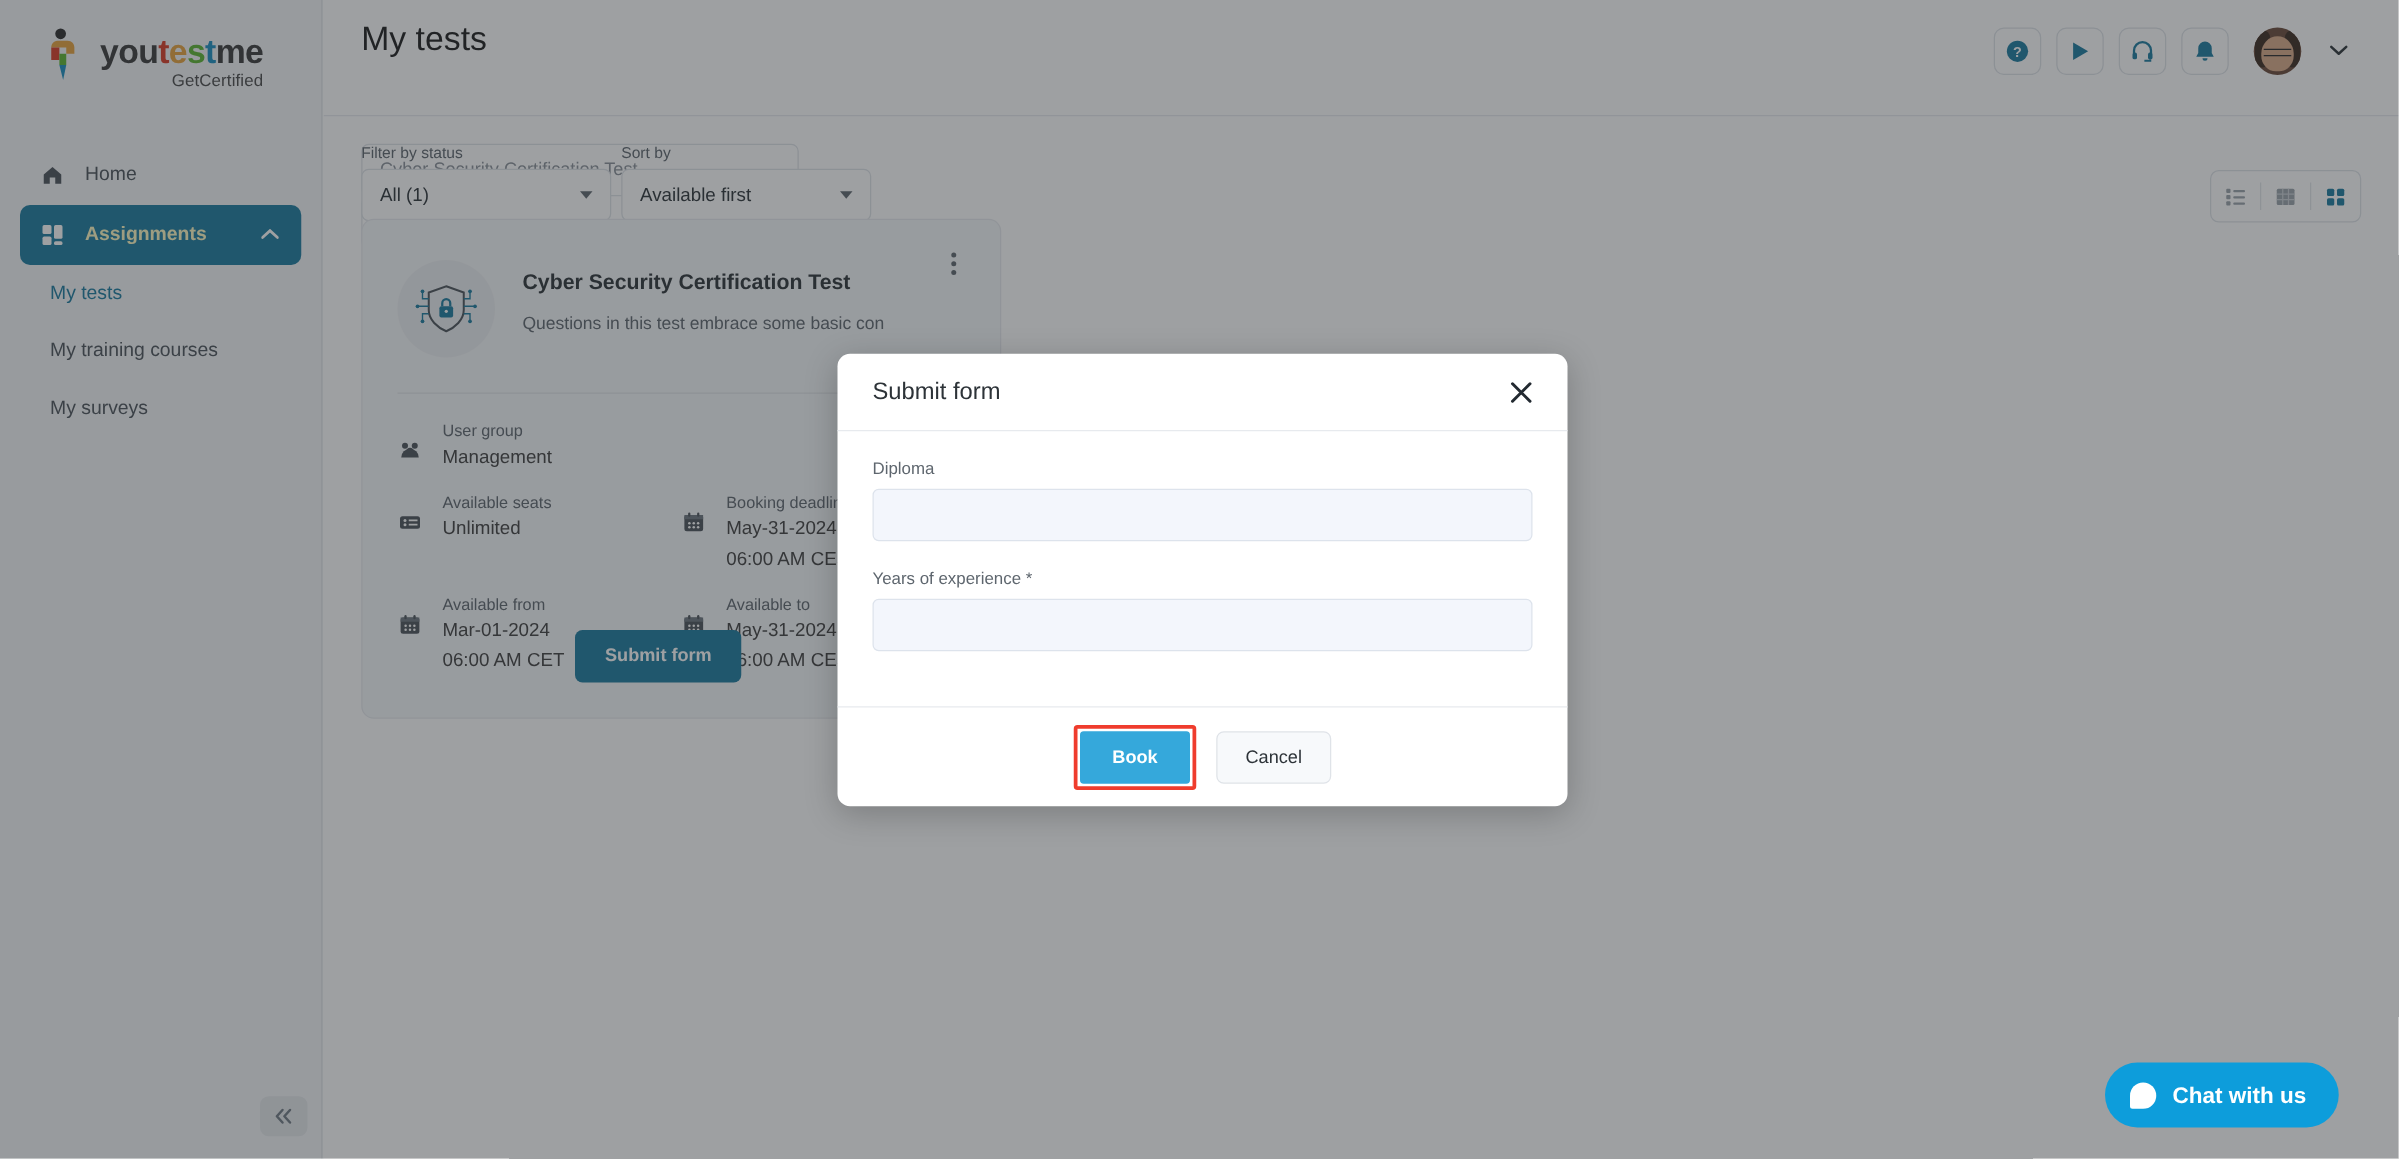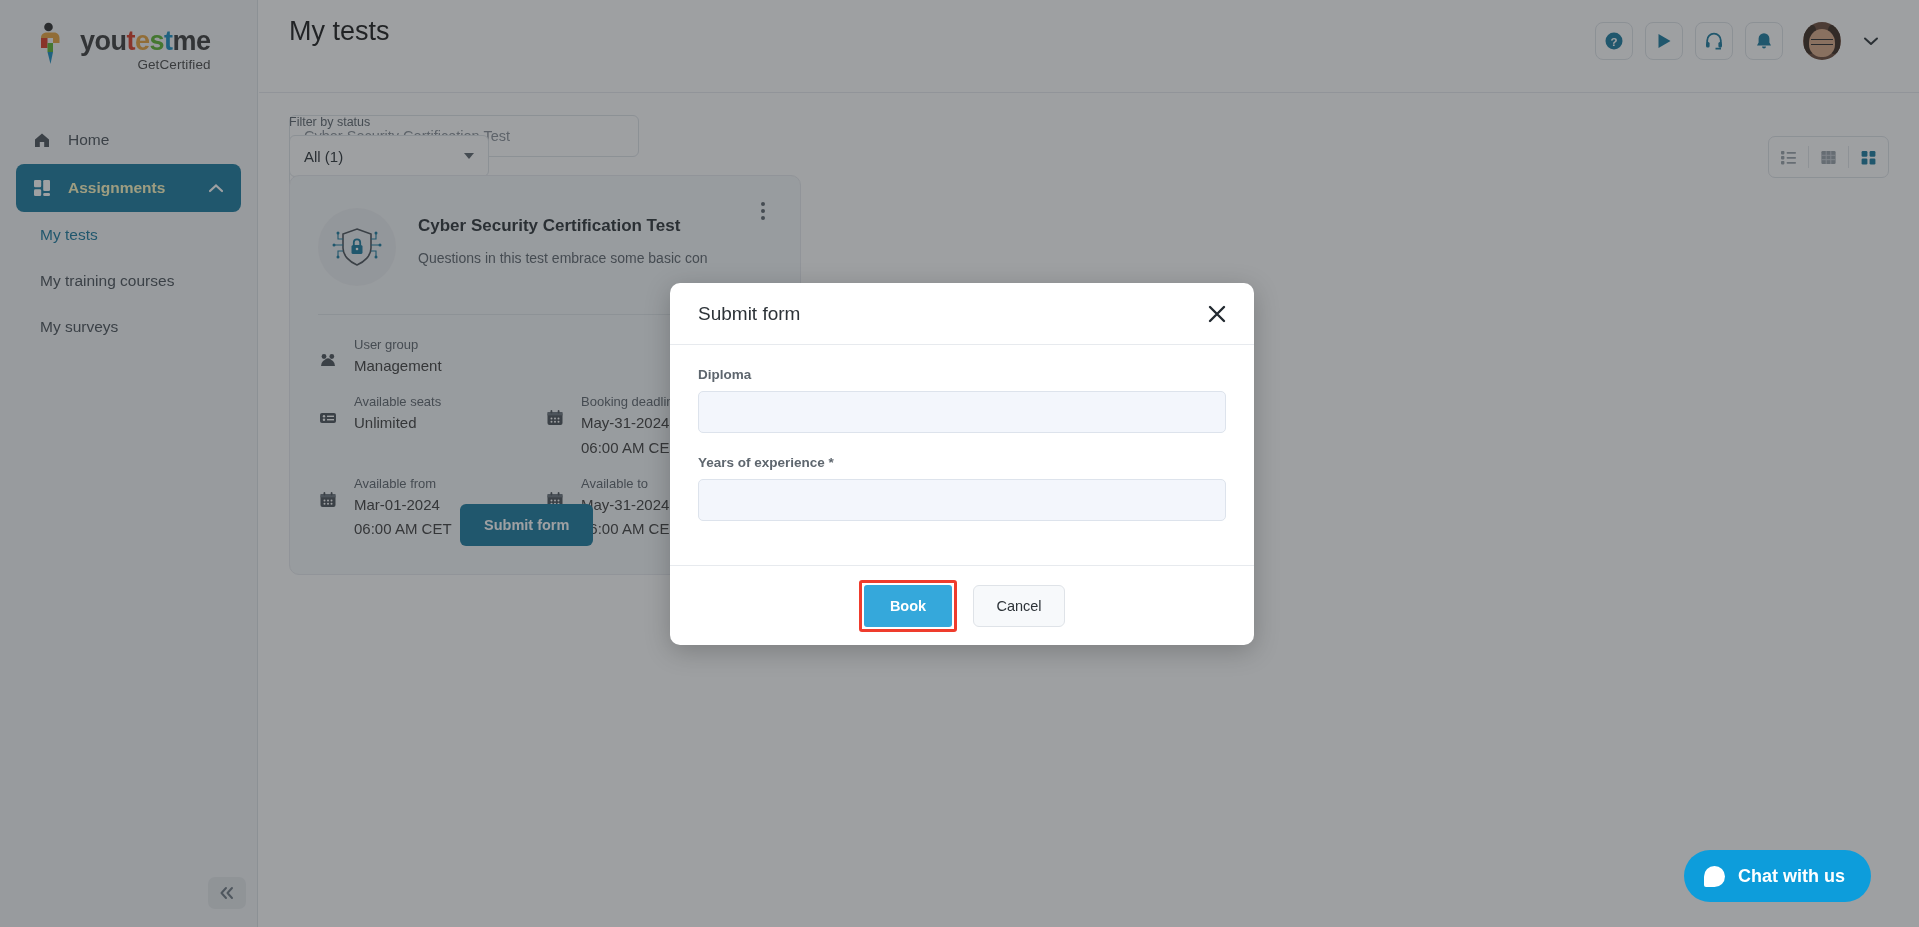--- a/index.html
+++ b/index.html
@@ -216,21 +216,21 @@
     position: relative;
   }
   #modal-title { font-size: 19px; color: #2d3338; }
   #modal-close {
     position: absolute; right: 24px; top: 50%;
     transform: translateY(-50%); cursor: pointer;
     width: 26px; height: 26px;
     display:flex; align-items:center; justify-content:center;
   }
   #modal-body { flex: 1; padding: 22px 28px 0 28px; }
-  .form-label { font-size: 13.5px; color: #5e666e; margin-bottom: 9px; font-weight: bold; }
+  .form-label { font-size: 13.5px; color: #5e666e; margin-bottom: 9px; }
   .form-input {
     width: 100%; height: 42px;
     background: #f3f6fc; border: 1px solid #dde3ec;
     border-radius: 5px; outline: none;
     font-size: 14.5px; font-family: "Liberation Sans", sans-serif;
     color: #2d3338; padding: 0 12px;
   }
   .form-group { margin-bottom: 22px; }
   #modal-footer {
     height: 80px; border-top: 1px solid #e7eaee;
@@ -379,20 +379,27 @@
 
     <div id="filterbar">
       <div class="fld" id="f-status">
         <div class="fld-label">Filter by status</div>
         <div class="sel-box">
           <span>All (1)</span>
           <span class="caret"></span>
         </div>
       </div>
 
+      <div class="fld" id="f-sort">
+        <div class="fld-label">Sort by</div>
+        <div class="sel-box">
+          <span>Available first</span>
+          <span class="caret"></span>
+        </div>
+      </div>
 
       <div id="f-search">
         <span>Cyber Security Certification Test</span>
       </div>
 
       <div id="f-reset">
         <span>Reset filters</span>
       </div>
 
       <div id="view-toggle">

